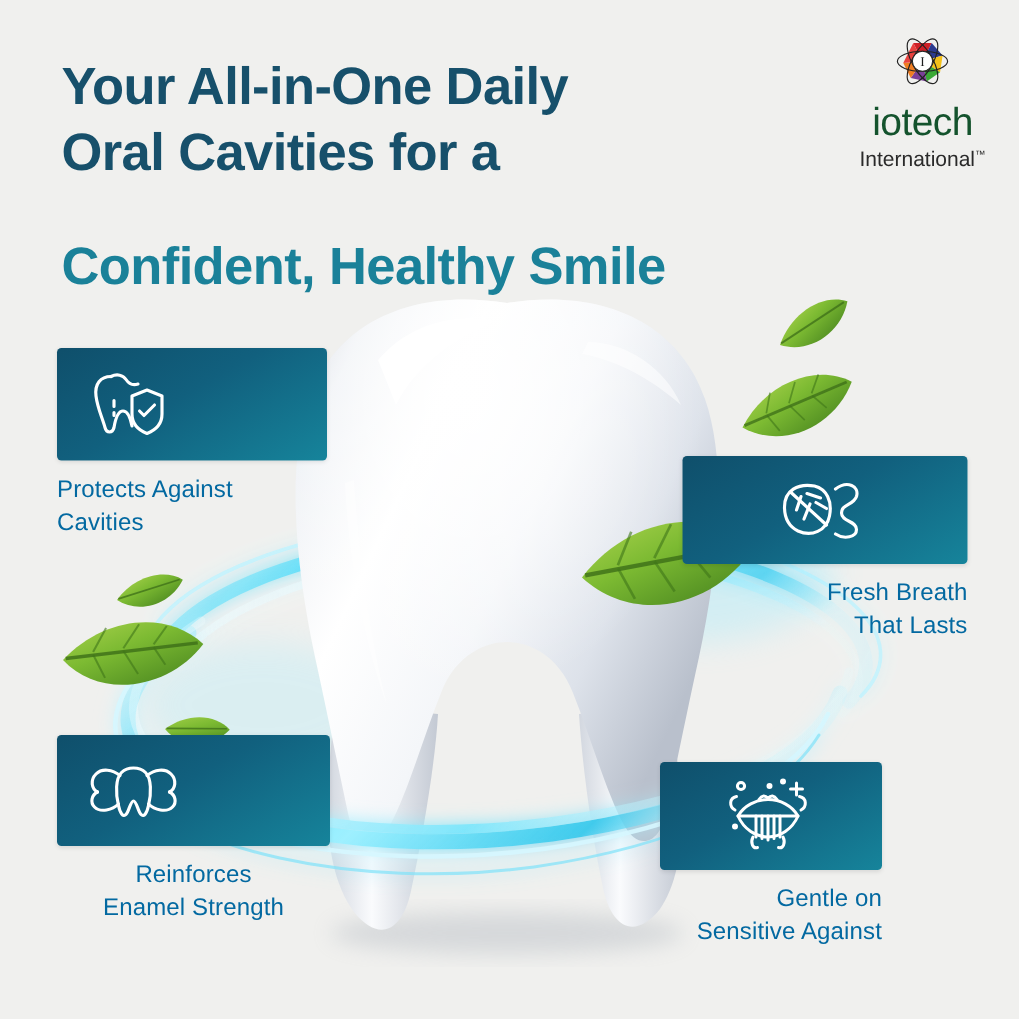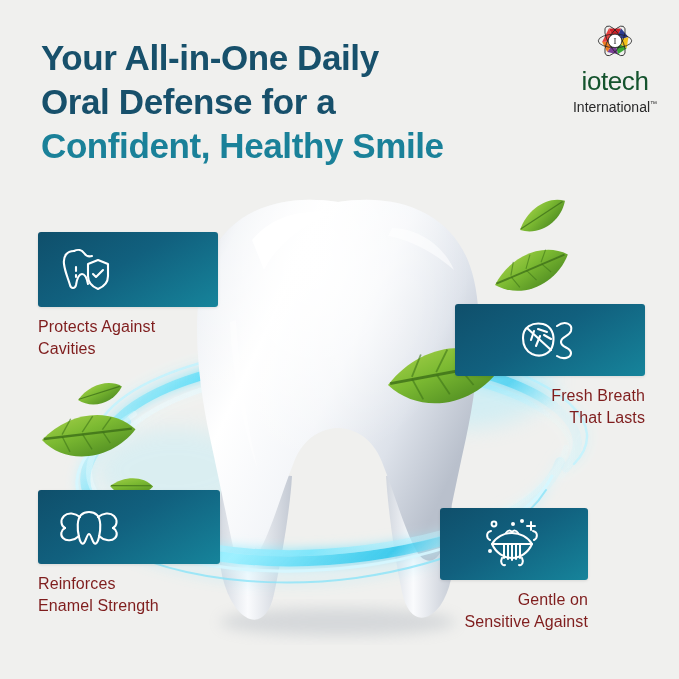--- a/index.html
+++ b/index.html
@@ -23,21 +23,21 @@
     width: 500px;
   }
   .hl-line {
     font-size: 35px;
     font-weight: 700;
     line-height: 44px;
     letter-spacing: -0.4px;
     white-space: nowrap;
   }
   .hl-dark { color: #17506b; }
-  .hl-teal { color: #1a8199; }
+  .hl-teal { color: #1a8199; margin-top: 32px; }
 
   
   #logo {
     position: absolute;
     left: 563px; top: 18px;
     width: 104px;
     text-align: center;
   }
   #atom-mark { width: 56px; height: 48px; margin: 0 auto 2px; display:block; }
   #logo-word {
@@ -64,21 +64,21 @@
     position: relative;
     border-radius: 3px;
     box-shadow: 0 1px 3px rgba(0,0,0,0.10);
     display: flex;
     align-items: center;
   }
   .fbox-panel svg { display:block; }
   .fbox-label {
     font-size: 16px;
     line-height: 22px;
-    color: #7f1d1d;
+    color: #0369a1;
     margin-top: 9px;
     letter-spacing: 0.1px;
     white-space: pre-line;
   }
   .align-right { text-align: right; }
 
   
   #fbox-cavities { left: 38px; top: 232px; }
   #fbox-cavities .fbox-panel {
     width: 180px; height: 75px;
@@ -86,21 +86,21 @@
     padding-left: 22px;
   }
   
   #fbox-breath { left: 455px; top: 304px; }
   #fbox-breath .fbox-panel {
     width: 190px; height: 72px;
     background: linear-gradient(150deg,#0f4f6b 0%, #11607e 45%, #16849b 100%);
     padding-left: 62px;
   }
   
-  #fbox-enamel { left: 38px; top: 490px; }
+  #fbox-enamel { left: 38px; top: 490px; text-align: center; }
   #fbox-enamel .fbox-panel {
     width: 182px; height: 74px;
     background: linear-gradient(150deg,#0f4f6b 0%, #11607e 45%, #16849b 100%);
     padding-left: 18px;
   }
   
   #fbox-sensitive { left: 440px; top: 508px; }
   #fbox-sensitive .fbox-panel {
     width: 148px; height: 72px;
     background: linear-gradient(150deg,#0f4f6b 0%, #11607e 45%, #16849b 100%);
@@ -109,21 +109,21 @@
   #fbox-sensitive .fbox-label { width: 190px; margin-left: -42px; }
   #fbox-breath .fbox-label { width: 190px; }
 </style>
 </head>
 <body>
 
 <div id="stage">
 
   <div id="headline">
     <div class="hl-line hl-dark">Your All-in-One Daily</div>
-    <div class="hl-line hl-dark">Oral Defense for a</div>
+    <div class="hl-line hl-dark">Oral Cavities for a</div>
     <div class="hl-line hl-teal">Confident, Healthy Smile</div>
   </div>
 
   <div id="logo">
     <svg id="atom-mark" viewBox="0 0 100 86">
       <g transform="translate(50,41)">
 
         <polygon points="0,0 -11,-22 11,-22" fill="#cf2127"></polygon>
         <polygon points="0,0 11,-22 24,-7" fill="#2b3a8f"></polygon>
         <polygon points="0,0 24,-7 21,13" fill="#f4c11a"></polygon>

